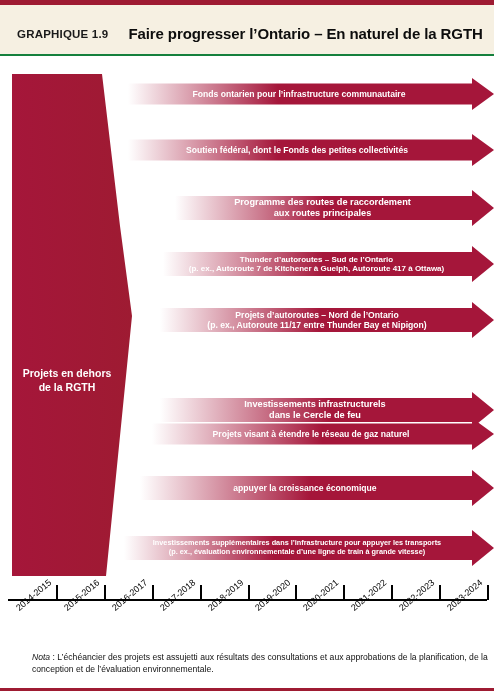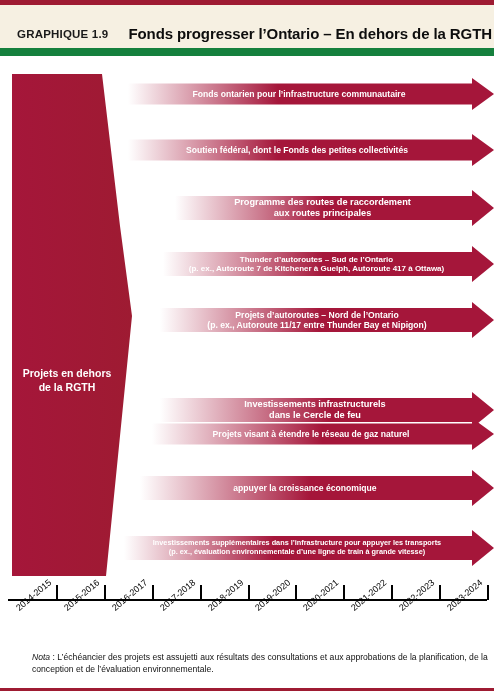--- a/index.html
+++ b/index.html
@@ -8,21 +8,21 @@
     background:#ffffff;
     font-family:"Liberation Sans", sans-serif;
     overflow:hidden;
     position:relative;
   }
   
   #header-band{
     position:absolute;left:0;top:0;width:494px;height:56px;
     background:#F6F0E2;
     border-top:5px solid #9E1B32;
-    border-bottom:8px solid #15803d;
+    border-bottom:2px solid #15803d;
     box-sizing:border-box;
   }
   #header-inner{
     position:absolute;left:0;top:5px;width:494px;height:47px;
     display:flex;align-items:center;
   }
   #chart-number{
     margin-left:17px;
     font-size:11.5px;font-weight:bold;color:#1a1a1a;
     letter-spacing:.2px;white-space:nowrap;
@@ -76,21 +76,21 @@
   #bottom-rule{
     position:absolute;left:0;top:688px;width:494px;height:3px;background:#9E1B32;
   }
 </style>
 </head>
 <body>
 
 <div id="header-band">
   <div id="header-inner">
     <div id="chart-number">GRAPHIQUE 1.9</div>
-    <div id="chart-title">Fonds progresser l’Ontario – En dehors de la RGTH</div>
+    <div id="chart-title">Faire progresser l’Ontario – En naturel de la RGTH</div>
   </div>
 </div>
 
 <div id="plot">
 
   <svg id="plot-svg" width="494" height="540">
     <defs>
       <linearGradient id="blockgrad" x1="0" y1="0" x2="1" y2="0">
         <stop offset="0%" stop-color="#A5163A"></stop>
         <stop offset="100%" stop-color="#9E1B32"></stop>

